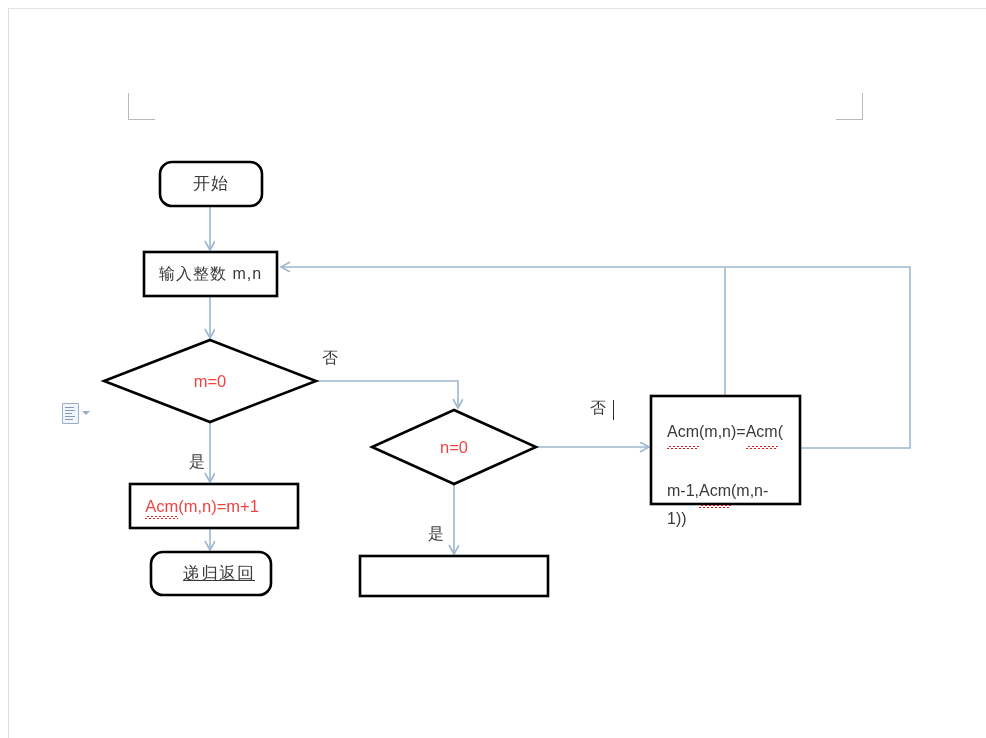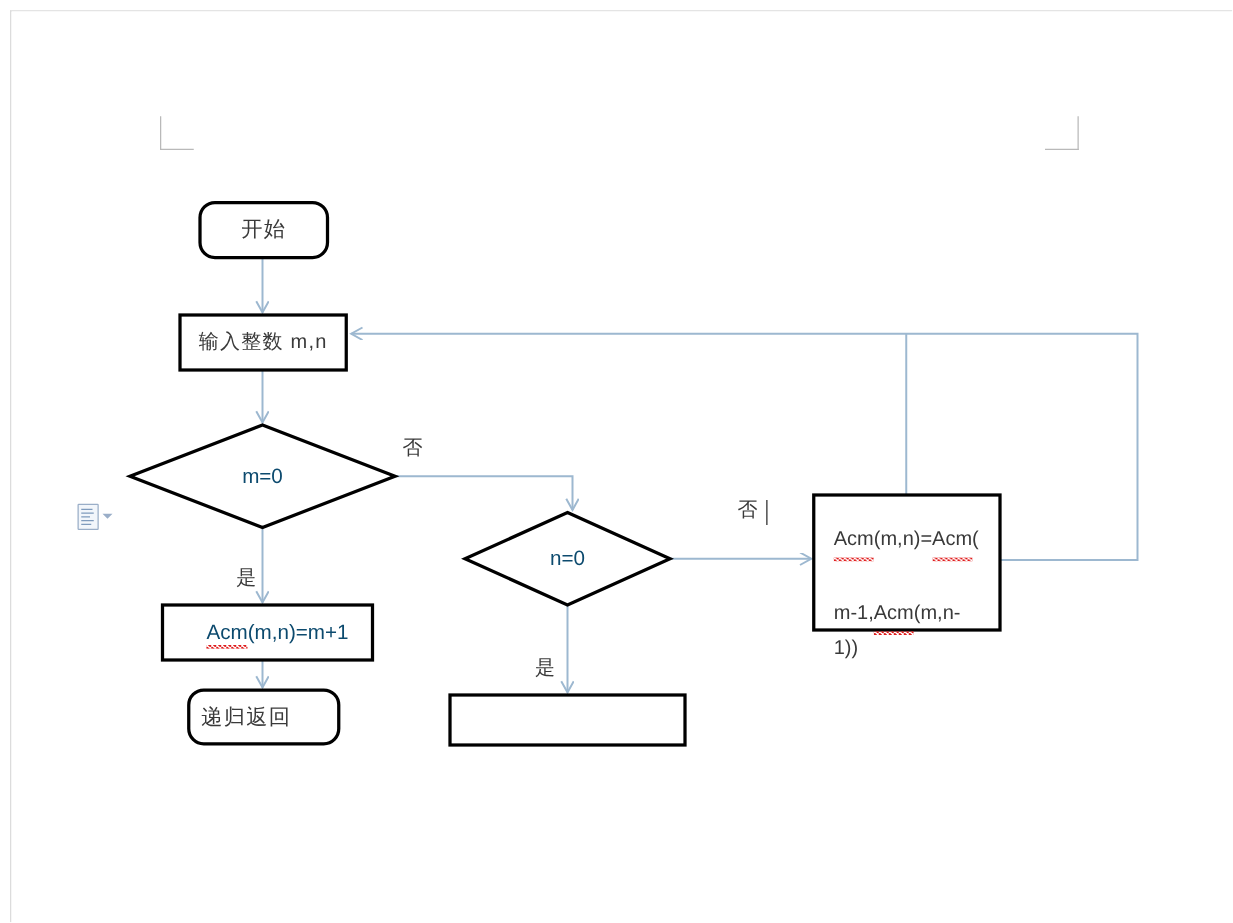--- a/index.html
+++ b/index.html
@@ -45,21 +45,21 @@
     pointer-events: none;
     line-height: 1.25;
   }
   .label-cjk {
     font-size: 17px;
     letter-spacing: 1px;
     color: #3a3a3a;
   }
   .label-ascii {
     font-size: 16.5px;
-    color: #0c4a6e;
+    color: #ef4444;
     white-space: nowrap;
   }
   .label-multiline {
     font-size: 16px;
     color: #3a3a3a;
     display: block;
     text-align: left;
     line-height: 1.75;
     padding-left: 16px;
     padding-top: 22px;
@@ -196,25 +196,25 @@
   </svg>
 
   <div class="node-label label-cjk" style="left:160px; top:162px; width:102px; height:44px;">开始</div>
 
   <div class="node-label label-cjk" style="left:144px; top:252px; width:133px; height:44px; font-size:16px;">输入整数 m,n</div>
 
   <div class="node-label label-ascii" style="left:104px; top:340px; width:212px; height:82px;">m=0</div>
 
   <div class="node-label label-ascii" style="left:372px; top:410px; width:164px; height:74px;">n=0</div>
 
-  <div class="node-label" style="left:130px; top:484px; width:144px; height:44px;margin-left:20px;">
+  <div class="node-label" style="left:130px; top:484px; width:144px; height:44px;">
     <span class="label-ascii"><span class="sq">Acm</span><span>(m,n)=m+1</span></span>
   </div>
 
-  <div class="node-label label-cjk" style="left:137px; top:552px; width:120px; height:43px;">递归返回</div>
+  <div class="node-label label-cjk" style="left:159px; top:552px; width:120px; height:43px;text-decoration:underline;">递归返回</div>
 
 
   <div class="node-label" style="left:651px; top:396px; width:132px; height:108px; display:block;">
     <span class="label-multiline">
       <span style="display:block;"><span class="sq">Acm</span>(m,n)=<span class="sq">Acm</span>(</span>
       <span style="display:block;margin-top:31px;">m-1,<span class="sq">Acm</span>(m,n-1))</span>
     </span>
   </div>
 
   <div class="edge-label" style="left:322px; top:348px;">否</div>

